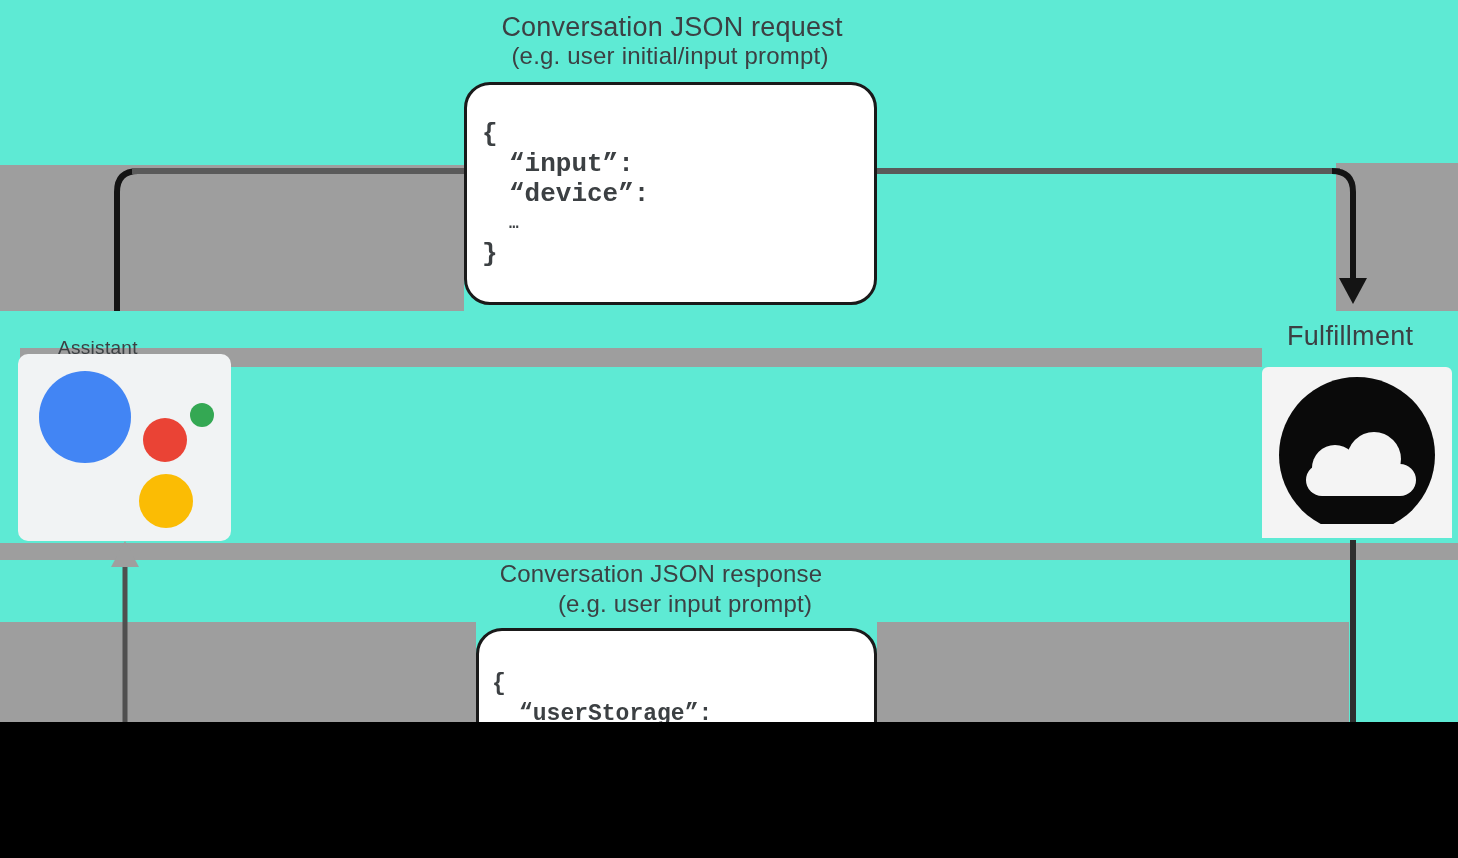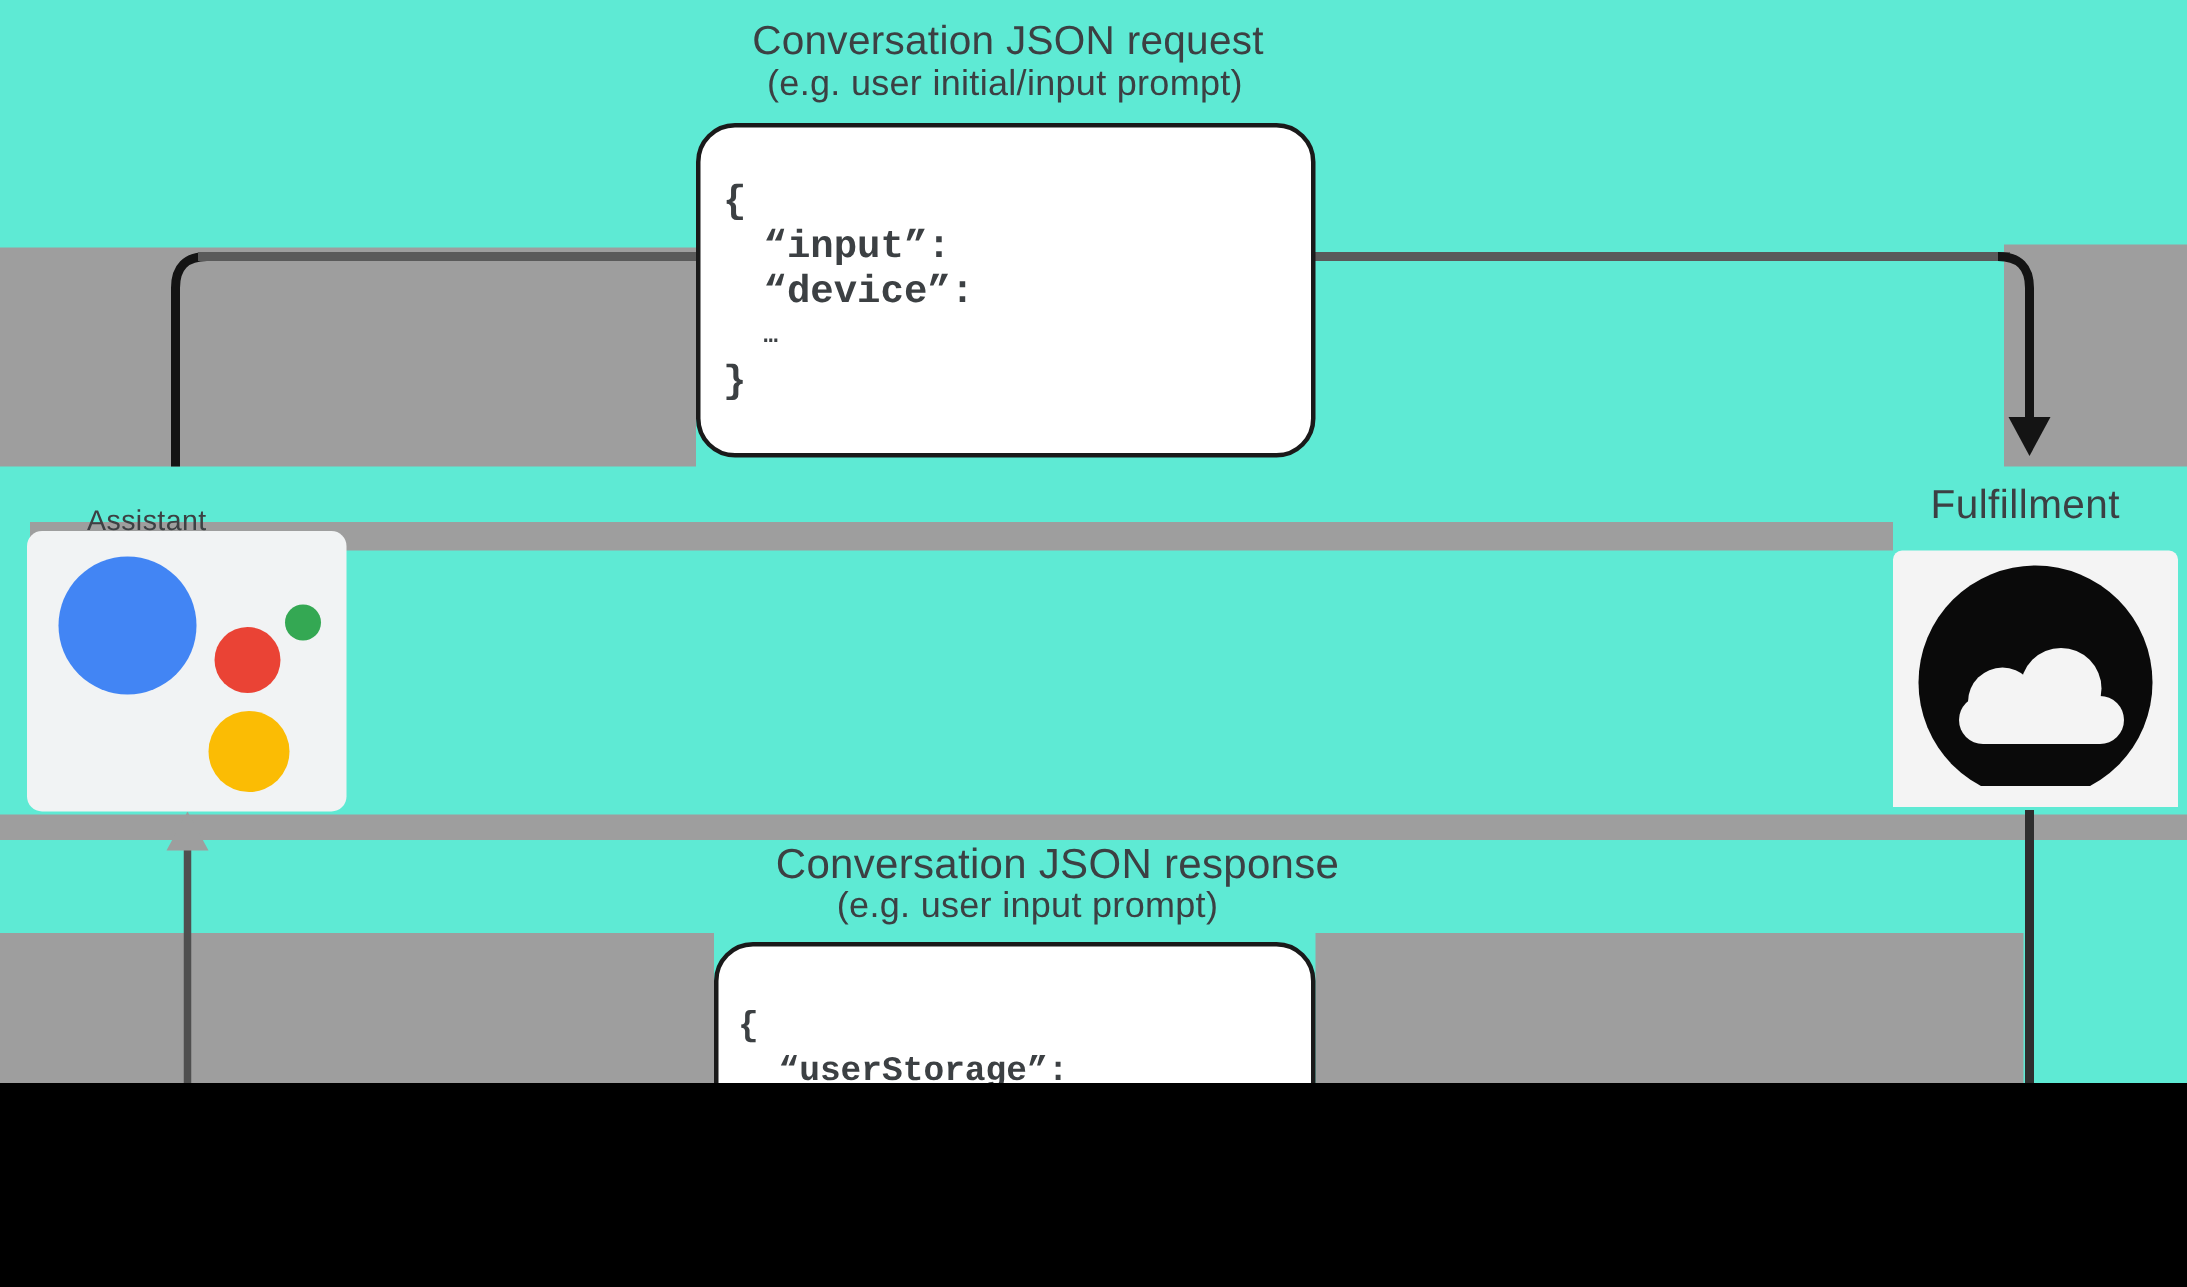--- a/index.html
+++ b/index.html
@@ -89,21 +89,21 @@
       <circle cx="95" cy="88" r="78" fill="#0a0a0a"></circle>
       <rect x="0" y="157" width="190" height="14" fill="#f4f4f4"></rect>
       <g>
         <circle cx="73" cy="101" r="23" fill="#f4f4f4"></circle>
         <circle cx="112" cy="92" r="27" fill="#f4f4f4"></circle>
         <rect x="44" y="97" width="110" height="32" rx="16" fill="#f4f4f4"></rect>
       </g>
     </svg>
   </div>
 
-  <div class="title" style="left:455px;top:560px;width:500px;font-size:28px;">Conversation JSON response</div>
+  <div class="title" style="left:411px;top:560px;width:500px;font-size:24px;">Conversation JSON response</div>
   <div class="title" style="left:435px;top:590px;width:500px;font-size:24px;">(e.g. user input prompt)</div>
 
   <div class="json-card" id="response-json-card">
     <div class="code-line">{</div>
     <div class="code-line indent">“userStorage”:</div>
     <div class="code-line indent ellipsis-line">…</div>
     <div class="code-line">}</div>
   </div>
 
 </div>

